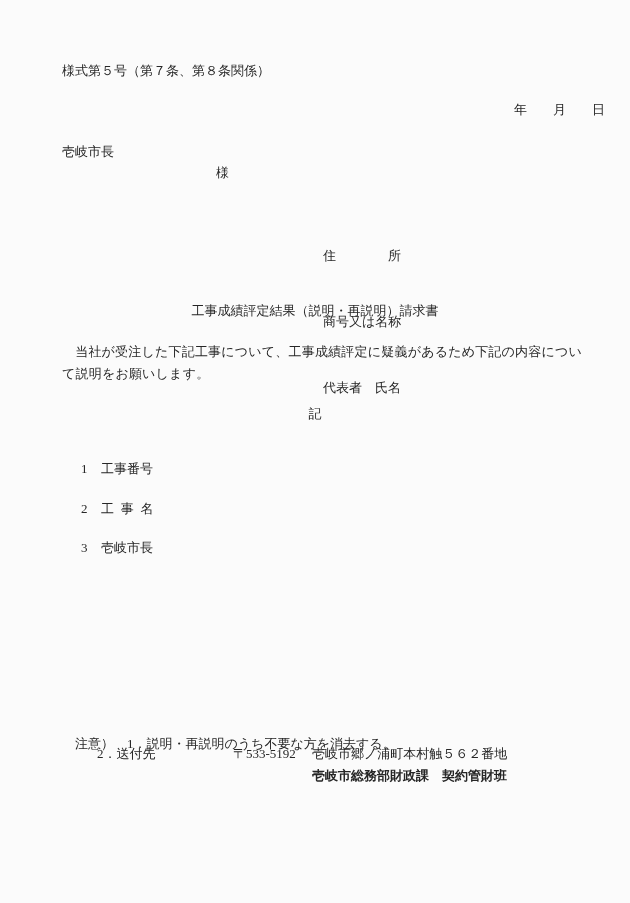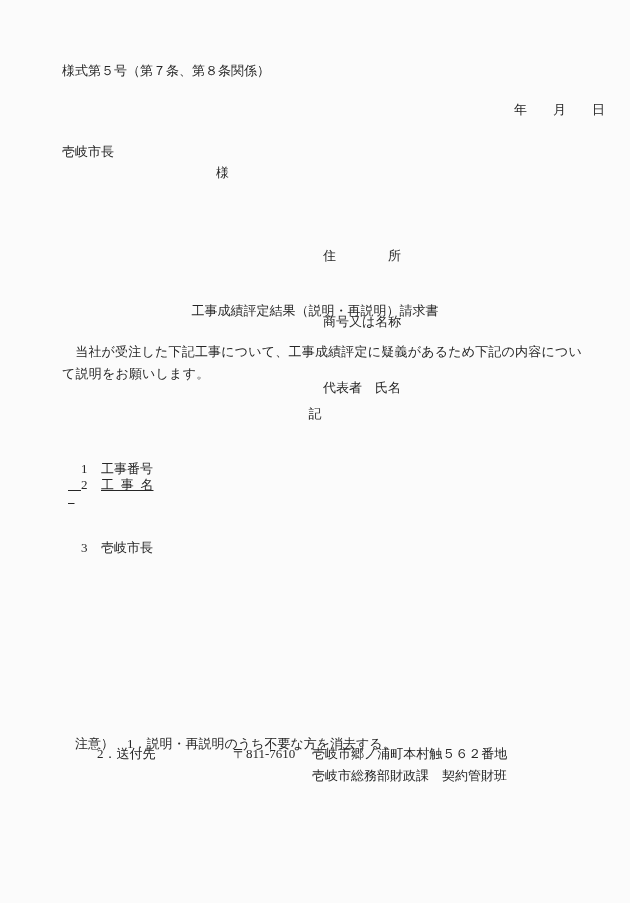--- a/index.html
+++ b/index.html
@@ -68,33 +68,33 @@
   <div class="abs centered" style="top:304px;">工事成績評定結果（説明・再説明）請求書</div>
 
   <div class="abs body-par" style="left:62px; top:341px;">　当社が受注した下記工事について、工事成績評定に疑義があるため下記の内容について説明をお願いします。</div>
 
   <div class="abs centered" style="top:407px;">記</div>
 
   <div class="abs item-row" style="left:68px; top:449px;">
     <span class="item-no">1</span><span class="item-label">工事番号</span>
   </div>
 
-  <div class="abs item-row" style="left:68px; top:465px;text-decoration:underline;">
+  <div class="abs item-row" style="left:68px; top:489px;">
     <span class="item-no">2</span><span class="item-label">工 事 名</span>
   </div>
 
   <div class="abs item-row" style="left:68px; top:528px;">
     <span class="item-no">3</span><span class="item-label">壱岐市長</span>
   </div>
 
   <div class="abs" style="left:62px; top:724px;">
     <span>注意）　</span><span>1．説明・再説明のうち不要な方を消去する。</span>
   </div>
 
   <div class="abs" style="left:97px; top:747px;">2．送付先</div>
 
-  <div class="abs" style="left:233px; top:747px;">〒811-7610</div>
+  <div class="abs" style="left:233px; top:747px;">〒533-5192</div>
 
   <div class="abs" style="left:312px; top:747px;">壱岐市郷ノ浦町本村触５６２番地</div>
 
-  <div class="abs" style="left:312px; top:769px;">壱岐市総務部財政課　契約管財班</div>
+  <div class="abs" style="left:312px; top:769px;font-weight:bold;">壱岐市総務部財政課　契約管財班</div>
 
 </div>
 
 </body></html>

